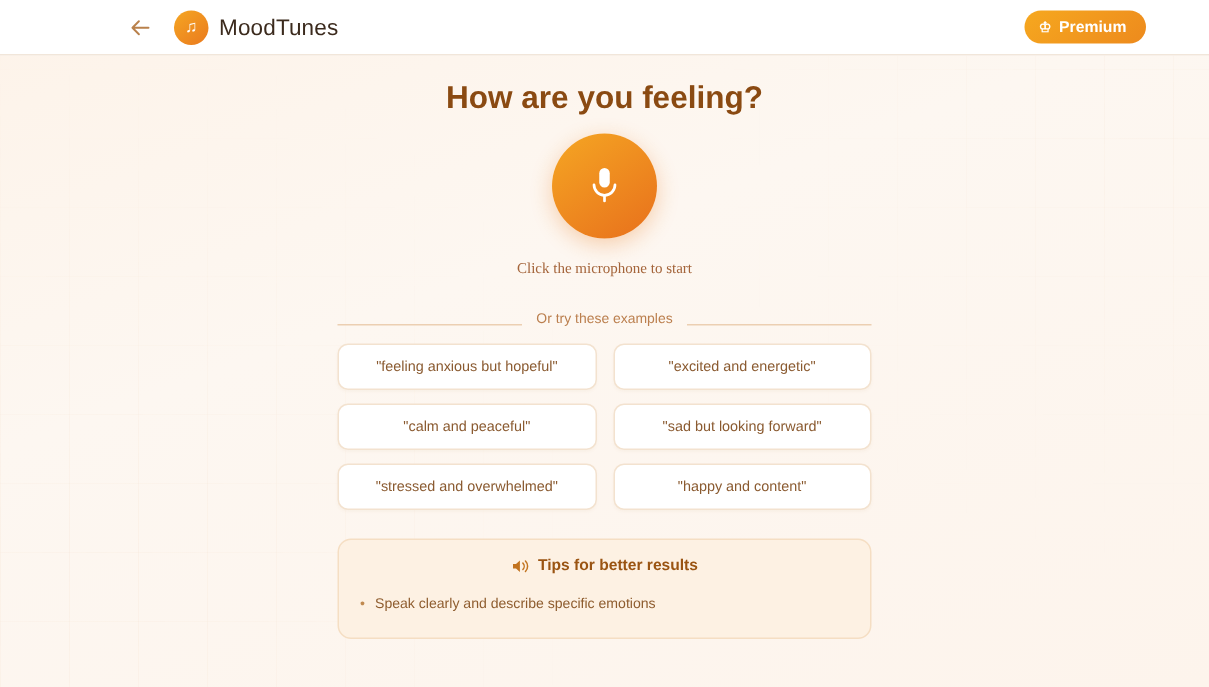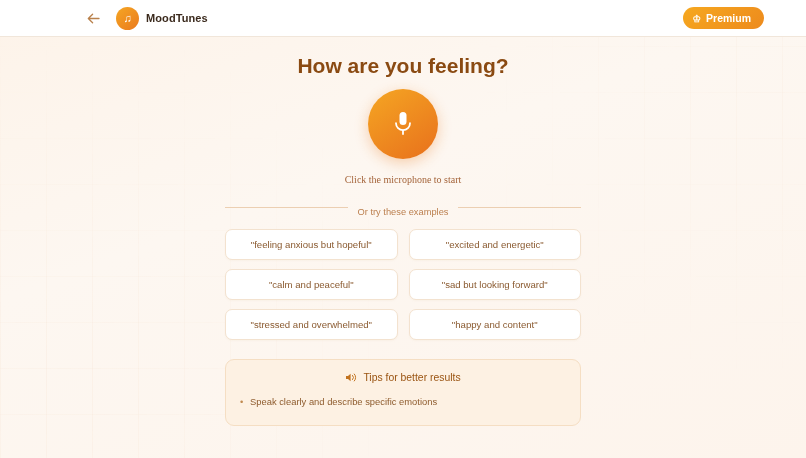--- a/index.html
+++ b/index.html
@@ -51,21 +51,21 @@
     display: flex; align-items: center; gap: 7px;
     margin-left: 12px;
   }
   .brand-logo {
     width: 23px; height: 23px; border-radius: 50%;
     background: linear-gradient(140deg, #f5a623 0%, #ea7a1e 100%);
     display: flex; align-items: center; justify-content: center;
     color: #fff; font-size: 11px;
   }
   .brand-name {
-    font-size: 11px; font-weight: bold; color: #3b2a1d; letter-spacing: 0.1px;
+    font-size: 15px; font-weight: normal; color: #3b2a1d; letter-spacing: 0.1px;
   }
   .premium-btn {
     margin-left: auto;
     margin-right: 28px;
     display: flex; align-items: center; gap: 5px;
     background: linear-gradient(140deg, #f6a81f 0%, #ed8a1d 100%);
     color: #fff;
     border: none; border-radius: 13px;
     padding: 5px 13px 5px 10px;
     font-size: 10.5px; font-weight: bold;
@@ -99,21 +99,21 @@
     background: linear-gradient(145deg, #f5a623 0%, #e8701c 100%);
     border: none; cursor: pointer;
     display: flex; align-items: center; justify-content: center;
     box-shadow: 0 4px 14px rgba(232,120,28,0.32);
   }
   .mic-hint {
     margin-top: 15px;
     font-size: 10px; color: #a4643a;
   }
   .examples-sep {
-    display: flex; align-items: flex-start; gap: 10px;
+    display: flex; align-items: flex-end; gap: 10px;
     width: 356px; margin-top: 22px; margin-bottom: 12px;
   }
   .examples-sep .line { flex: 1; height: 1px; background: #eccfb2; }
   .examples-sep .label { font-size: 9.3px; color: #bb7f4e; white-space: nowrap; }
 
   .examples-grid {
     width: 356px;
     display: grid;
     grid-template-columns: 1fr 1fr;
     gap: 9px 11px;
@@ -133,21 +133,21 @@
   .tips-card {
     width: 356px;
     margin-top: 19px; margin-bottom: 16px;
     background: #fdf1e3;
     border: 1px solid #f5dec3;
     border-radius: 9px;
     padding: 12px 14px 14px;
   }
   .tips-head {
     display: flex; align-items: flex-end; justify-content: center; gap: 6px;
-    font-size: 10.4px; font-weight: normal; color: #9a5412;
+    font-size: 10.4px; font-weight: bold; color: #9a5412;
     margin-bottom: 10px;
   }
   .tips-list { list-style: none; }
   .tips-list li {
     font-size: 9.4px; color: #8e5c2e; line-height: 1.95;
     padding-left: 10px; position: relative;
   }
   .tips-list li::before {
     content: "•"; position: absolute; left: 0; color: #c08a50;
   }

